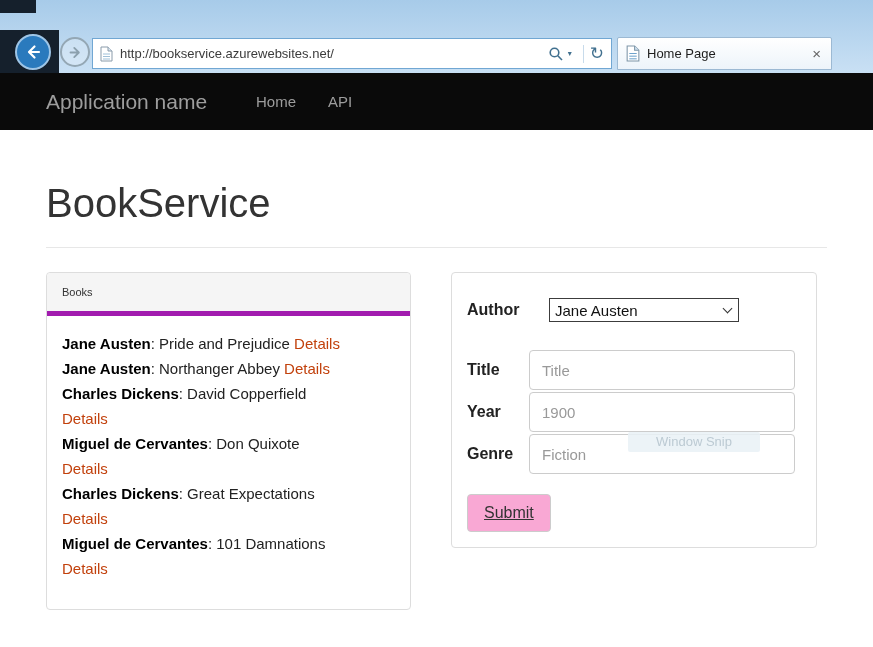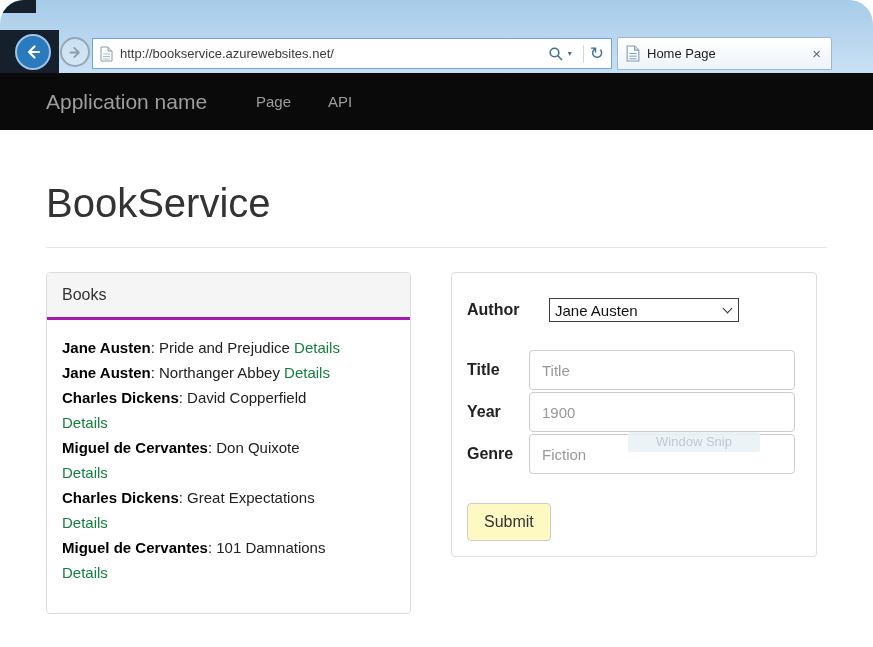--- a/index.html
+++ b/index.html
@@ -1,19 +1,19 @@
 <!DOCTYPE html>
 <html><head>
 <meta charset="utf-8">
 <style>
   * { margin:0; padding:0; box-sizing:border-box; }
   html,body { width:873px; height:647px; overflow:hidden; }
   body { font-family:"Liberation Sans", sans-serif; }
 
-  .window { position:relative; width:873px; height:647px; background:#fff; overflow:hidden;border-radius:24px; }
+  .window { position:relative; width:873px; height:647px; background:#fff; overflow:hidden; }
 
   
   .chrome { position:absolute; top:0; left:0; right:0; height:73px;
             background:linear-gradient(#a7cbe9,#c9e0f4); }
   .corner-dark { position:absolute; left:0; top:0; width:36px; height:13px; background:#15202c; }
   .back-zone { position:absolute; left:0; top:30px; width:59px; height:43px; background:#15202c; }
 
   button { border:none; background:transparent; font-family:inherit; cursor:pointer; }
 
   .nav-btn { position:absolute; border-radius:50%; display:flex; align-items:center; justify-content:center; }
@@ -45,41 +45,41 @@
 
   
   .page { position:absolute; top:130px; left:0; right:0; bottom:0; background:#fff; padding:11px 46px; }
   h1 { font-size:40px; line-height:48px; font-weight:400; color:#333; margin:38px 0 20px; }
   hr { border:none; border-top:1px solid #e7e7e7; margin:0 0 24px; }
 
   .panels { display:flex; gap:40px; align-items:flex-start; }
   .panel { border:1px solid #ddd; border-radius:4px; background:#fff; }
   .panel-books { width:365px; }
   .panel-add { width:366px; }
-  .panel-header { background:#f5f5f5; border-bottom:3px solid #a21caf; padding:13px 15px;
-                  font-size:16px; color:#333; border-radius:4px 4px 0 0; }
+  .panel-header { background:#f5f5f5; border-bottom:5px solid #a21caf; padding:13px 15px;
+                  font-size:11px; color:#333; border-radius:4px 4px 0 0; }
   .panel-body { padding:15px; }
   .panel-books .panel-body { padding:15px 15px 28px; font-size:15px; line-height:25px; color:#222; }
 
   .book-entry b { color:#000; }
-  .book-entry a { color:#15803d; text-decoration:none; cursor:pointer; }
+  .book-entry a { color:#c2410c; text-decoration:none; cursor:pointer; }
 
   
   .form-row { display:flex; align-items:center; margin-bottom:2px; }
   .form-label { width:62px; flex-shrink:0; font-weight:bold; font-size:16px; color:#222; }
   .author-row { margin-top:10px; margin-bottom:28px;gap:20px; }
   .select { width:190px; height:24px; background:#fff; border:1px solid #3c3c3c;
             display:flex; align-items:center; padding-left:5px; font-size:15px; color:#111; cursor:pointer; }
   .select-caret { width:7px; height:7px; border-right:1.5px solid #333; border-bottom:1.5px solid #333;
                   transform:rotate(45deg); margin-left:auto; margin-right:7px; margin-top:-3px; }
   .form-input { flex:1; height:40px; border:1px solid #ccc; border-radius:4px; padding:0 12px;
                 font-size:15px; color:#555; margin-right:6px; outline:none; font-family:inherit; }
   .form-input::placeholder { color:#999; }
-  .submit { margin-top:27px; padding:9px 16px; font-size:16px; color:#333; background:#fef9c3;
-            border:1px solid #ccc; border-radius:4px; }
+  .submit { margin-top:18px; padding:9px 16px; font-size:16px; color:#333; background:#f9a8d4;
+            border:1px solid #ccc; border-radius:4px;text-decoration:underline; }
 
   .snip { position:absolute; left:628px; top:302px; width:132px; height:20px; line-height:20px;
           text-align:center; font-size:13px; color:#bccad3; background:rgba(233,241,246,0.85);
           border-radius:2px; pointer-events:none; }
 </style>
 </head>
 <body>
 
 <div class="window">
 
@@ -135,21 +135,21 @@
           </svg>
       </span>
       <span class="tab-title">Home Page</span>
       <span class="tab-spacer"></span>
       <span class="tab-close">×</span>
     </div>
   </div>
 
   <div class="navbar">
     <span class="brand">Application name</span>
-    <span class="nav-link nav-home">Page</span>
+    <span class="nav-link nav-home">Home</span>
     <span class="nav-link nav-api">API</span>
   </div>
 
   <div class="page">
     <h1>BookService</h1>
     <hr>
 
     <div class="panels">
 
       <div class="panel panel-books">

